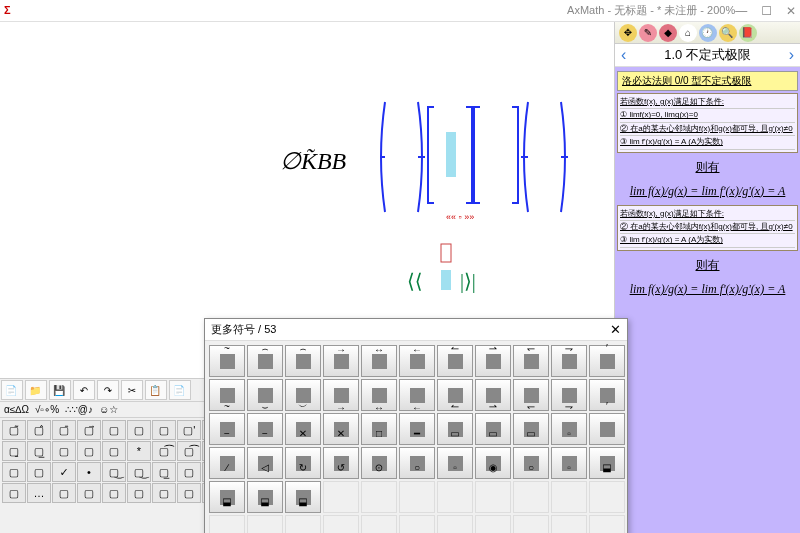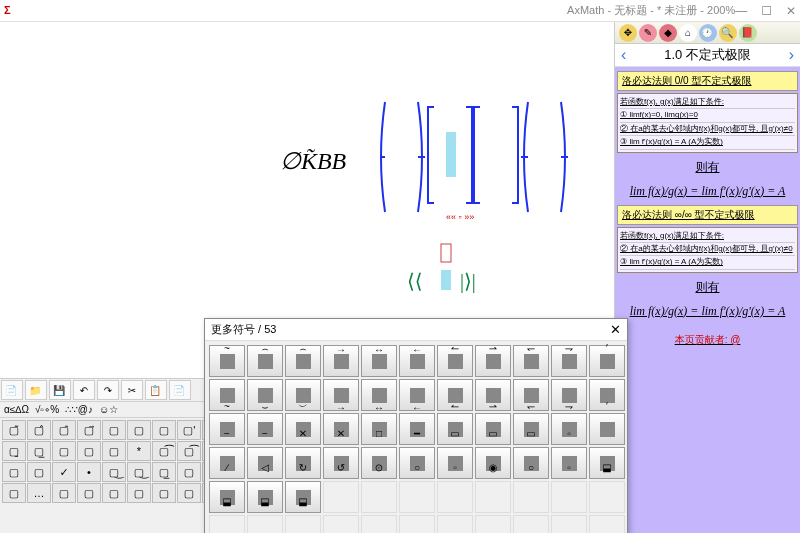--- a/index.html
+++ b/index.html
@@ -175,29 +175,27 @@
     <div class="sp-content">
       <div class="sp-rule">洛必达法则 0/0 型不定式极限</div>
       <div class="sp-box" id="rule1box">
           <div class="row">若函数f(x), g(x)满足如下条件:</div>
           <div class="row">① limf(x)=0, limg(x)=0</div>
           <div class="row">② 在a的某去心邻域内f(x)和g(x)都可导, 且g'(x)≠0</div>
           <div class="row">③ lim f'(x)/g'(x) = A (A为实数)</div>
         </div>
       <div class="sp-center">则有</div>
       <div class="sp-center" style="font-family:serif;font-style:italic">lim f(x)/g(x) = lim f'(x)/g'(x) = A</div>
-      <div class="sp-rule">洛必达法则 ∞/∞ 型不定式极限</div>
       <div class="sp-box" id="rule2box">
           <div class="row">若函数f(x), g(x)满足如下条件:</div>
           <div class="row">② 在a的某去心邻域内f(x)和g(x)都可导, 且g'(x)≠0</div>
           <div class="row">③ lim f'(x)/g'(x) = A (A为实数)</div>
         </div>
       <div class="sp-center">则有</div>
       <div class="sp-center" style="font-family:serif;font-style:italic">lim f(x)/g(x) = lim f'(x)/g'(x) = A</div>
-      <div class="sp-contrib">本页贡献者: @</div>
     </div>
   </div>
 </div>
 
 <div class="dialog">
   <div class="dialog-title">
     <span>更多符号 / 53</span>
     <span class="close">✕</span>
   </div>
   <div class="dialog-grid" id="dgrid">

